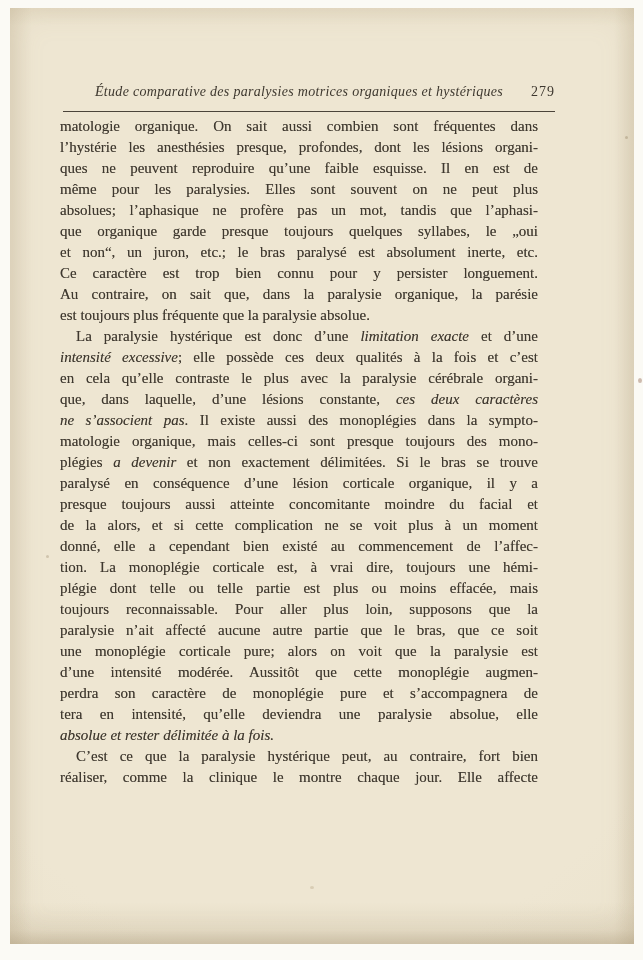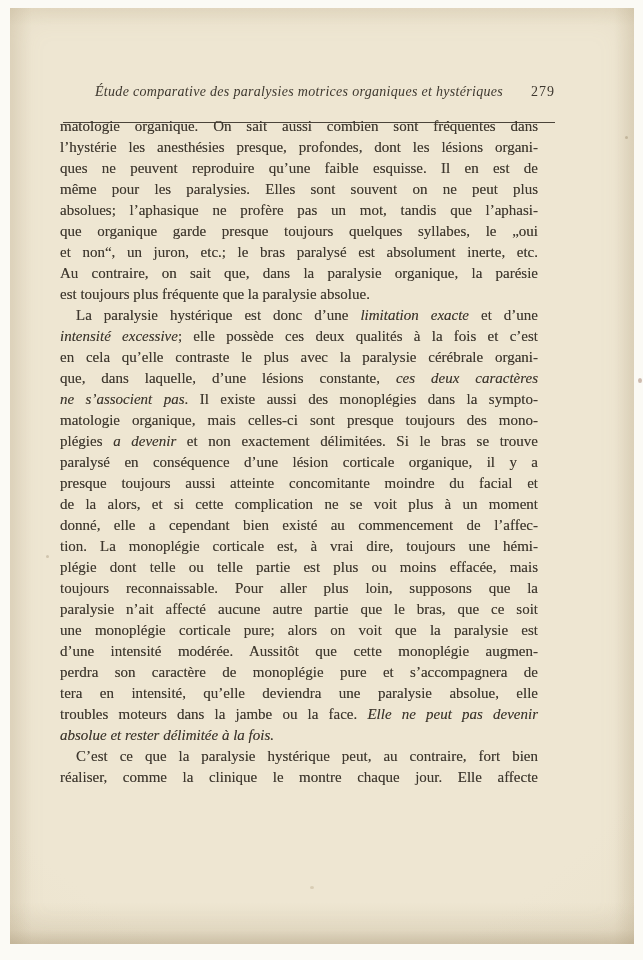--- a/index.html
+++ b/index.html
@@ -19,21 +19,21 @@
       linear-gradient(to right, rgba(150,130,95,0.14) 0, rgba(150,130,95,0) 22px),
       linear-gradient(to left, rgba(150,130,95,0.16) 0, rgba(150,130,95,0) 20px),
       radial-gradient(ellipse 130% 110% at 48% 42%, #eee6d2 55%, #e8dfc8 85%, #e2d7bc 100%);
     background-color:var(--page-bg,#ece3cd);
     box-shadow: inset 0 0 34px rgba(170,150,110,0.18);
   }
   .running-head{
     position:absolute;
     left:53px;top:76px;width:492px;
     display:flex;justify-content:space-between;align-items:baseline;
-    padding-bottom:22px;
+    padding-bottom:11px;
     border-bottom:1.5px solid var(--rule,#4b443a);
     color:var(--ink,#3e382f);
   }
   .head-title{
     font-style:italic;
     font-size:14px;
     letter-spacing:0.3px;
     margin-left:32px;
     white-space:nowrap;
   }
@@ -78,20 +78,21 @@
       <span class="head-page">279</span>
     </div>
     <div class="body-text" id="body-text">
         <div class="line"><span>matologie organique. On sait aussi combien sont fréquentes dans</span></div>
         <div class="line"><span>l’hystérie les anesthésies presque, profondes, dont les lésions organi-</span></div>
         <div class="line"><span>ques ne peuvent reproduire qu’une faible esquisse. Il en est de</span></div>
         <div class="line"><span>même pour les paralysies. Elles sont souvent on ne peut plus</span></div>
         <div class="line"><span>absolues; l’aphasique ne profère pas un mot, tandis que l’aphasi-</span></div>
         <div class="line"><span>que organique garde presque toujours quelques syllabes, le „oui</span></div>
         <div class="line"><span>et non“, un juron, etc.; le bras paralysé est absolument inerte, etc.</span></div>
+        <div class="line"><span>Ce caractère est trop bien connu pour y persister longuement.</span></div>
         <div class="line"><span>Au contraire, on sait que, dans la paralysie organique, la parésie</span></div>
         <div class="line end"><span>est toujours plus fréquente que la paralysie absolue.</span></div>
         <div class="line ind"><span>La paralysie hystérique est donc d’une </span><i>limitation exacte</i><span> et d’une</span></div>
         <div class="line"><i>intensité excessive</i><span>; elle possède ces deux qualités à la fois et c’est</span></div>
         <div class="line"><span>en cela qu’elle contraste le plus avec la paralysie cérébrale organi-</span></div>
         <div class="line"><span>que, dans laquelle, d’une lésions constante, </span><i>ces deux caractères</i></div>
         <div class="line"><i>ne s’associent pas</i><span>. Il existe aussi des monoplégies dans la sympto-</span></div>
         <div class="line"><span>matologie organique, mais celles-ci sont presque toujours des mono-</span></div>
         <div class="line"><span>plégies </span><i>a devenir</i><span> et non exactement délimitées. Si le bras se trouve</span></div>
         <div class="line"><span>paralysé en conséquence d’une lésion corticale organique, il y a</span></div>
@@ -99,21 +100,20 @@
         <div class="line"><span>de la alors, et si cette complication ne se voit plus à un moment</span></div>
         <div class="line"><span>donné, elle a cependant bien existé au commencement de l’affec-</span></div>
         <div class="line"><span>tion. La monoplégie corticale est, à vrai dire, toujours une hémi-</span></div>
         <div class="line"><span>plégie dont telle ou telle partie est plus ou moins effacée, mais</span></div>
         <div class="line"><span>toujours reconnaissable. Pour aller plus loin, supposons que la</span></div>
         <div class="line"><span>paralysie n’ait affecté aucune autre partie que le bras, que ce soit</span></div>
         <div class="line"><span>une monoplégie corticale pure; alors on voit que la paralysie est</span></div>
         <div class="line"><span>d’une intensité modérée. Aussitôt que cette monoplégie augmen-</span></div>
         <div class="line"><span>perdra son caractère de monoplégie pure et s’accompagnera de</span></div>
         <div class="line"><span>tera en intensité, qu’elle deviendra une paralysie absolue, elle</span></div>
-        <div class="line"><span>troubles moteurs dans la jambe ou la face. </span><i>Elle ne peut pas devenir</i></div>
         <div class="line end"><i>absolue et rester délimitée à la fois.</i></div>
         <div class="line ind"><span>C’est ce que la paralysie hystérique peut, au contraire, fort bien</span></div>
         <div class="line"><span>réaliser, comme la clinique le montre chaque jour. Elle affecte</span></div>
       </div>
     <span class="speck s1"></span>
     <span class="speck s2"></span>
     <span class="speck s3"></span>
     <span class="speck s4"></span>
   </div>
 </div>

